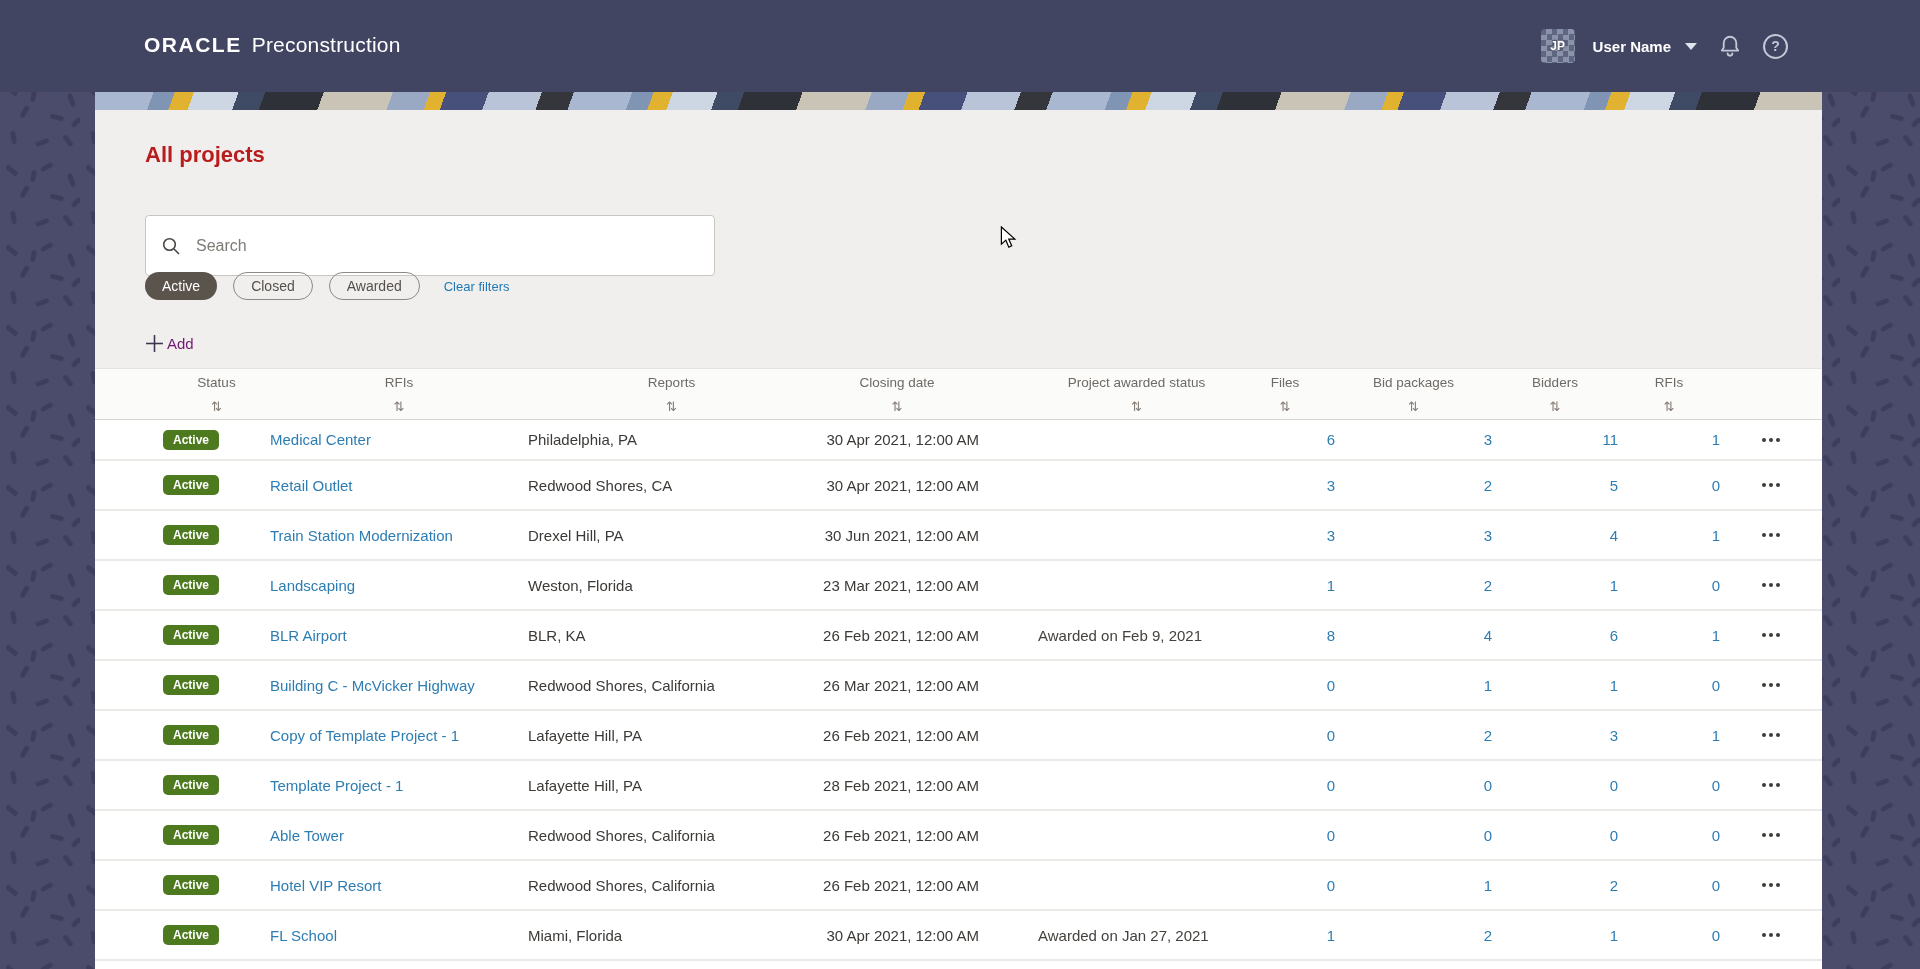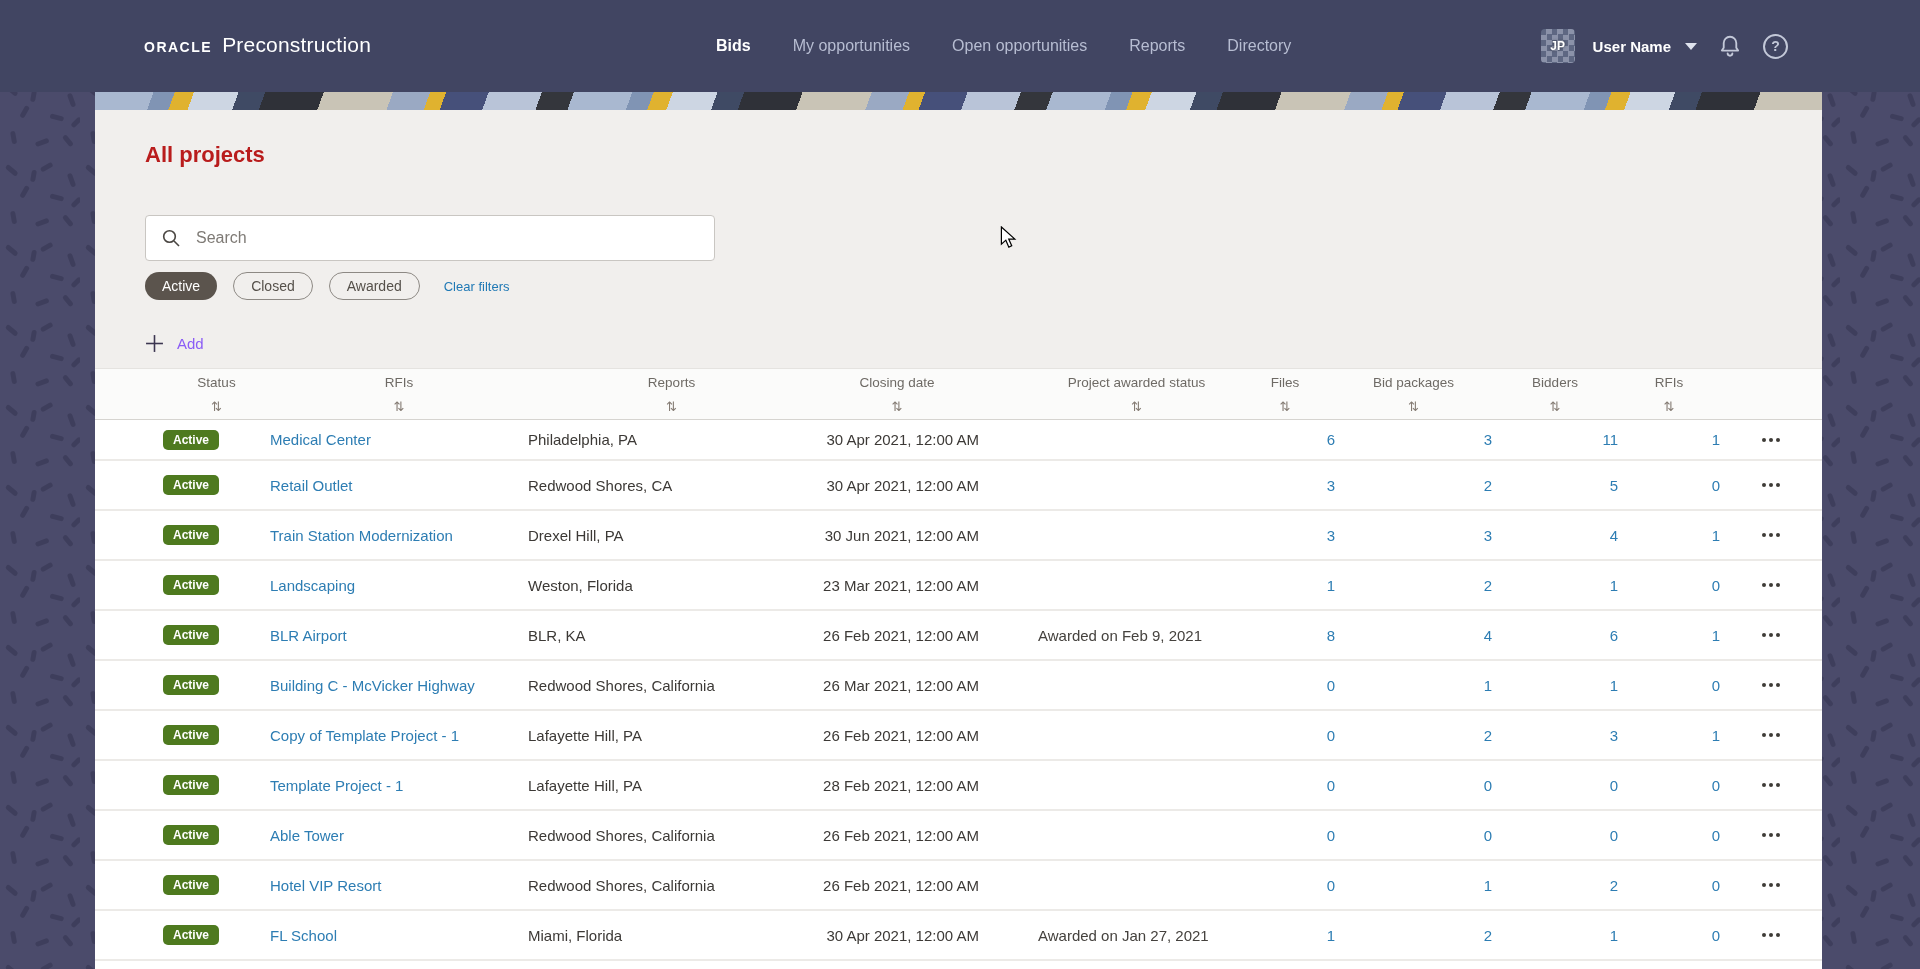--- a/index.html
+++ b/index.html
@@ -6,21 +6,21 @@
   body{
     width:1920px;height:969px;overflow:hidden;position:relative;
     background:#4b4b6b;
     font-family:"Liberation Sans",sans-serif;
   }
   
   .bg-pattern{position:absolute;inset:0;z-index:0;display:block;}
   
   .topbar{position:absolute;top:0;left:0;width:1920px;height:92px;background:#414562;z-index:3;}
   .brand{position:absolute;left:144px;top:0;height:92px;display:flex;align-items:baseline;gap:10px;padding-top:33px;box-sizing:border-box;}
-  .brand .oracle{color:#fff;font-weight:bold;font-size:14px;letter-spacing:1.5px;}
+  .brand .oracle{color:#fff;font-weight:bold;font-size:21px;letter-spacing:1.5px;}
   .brand .product{color:#fff;font-size:21px;font-weight:400;letter-spacing:.2px;}
   .nav{position:absolute;left:716px;top:0;height:92px;display:flex;align-items:center;gap:42px;}
   .nav-item{color:#b7bdd2;font-size:16px;cursor:pointer;white-space:nowrap;}
   .nav-item.active{color:#ffffff;font-weight:bold;}
   .user-cluster{position:absolute;right:132px;top:0;height:92px;display:flex;align-items:center;gap:20px;}
   .avatar{width:34px;height:34px;border-radius:4px;color:#fff;font-size:12px;font-weight:bold;
     display:flex;align-items:center;justify-content:center;
     background:repeating-conic-gradient(#8b92a9 0% 25%, #5e6782 0% 50%);background-size:11px 11px;
     text-shadow:0 0 3px rgba(0,0,0,.6);}
   .user-name{color:#fff;font-weight:bold;font-size:15px;margin-left:-2px;}
@@ -30,33 +30,33 @@
     font-size:14px;font-weight:bold;display:flex;align-items:center;justify-content:center;}
   
   .banner-strip{position:absolute;left:95px;top:92px;width:1727px;height:18px;z-index:3;
     background:repeating-linear-gradient(110deg,
       #a9b8d0 0 55px,#8094b4 55px 75px,#e0b22f 75px 93px,#cdd6e3 93px 135px,
       #3f4a64 135px 160px,#2f3138 160px 215px,#c9c4b6 215px 280px,#9aa9c3 280px 315px,
       #e0b22f 315px 330px,#46507a 330px 370px,#b9c4d8 370px 420px,#34363c 420px 450px);}
   
   .panel{position:absolute;left:95px;top:110px;width:1727px;height:859px;background:#f1efed;z-index:2;}
   .page-title{position:absolute;left:50px;top:30px;font-size:22px;line-height:30px;font-weight:bold;color:#b91c1c;}
-  .search-box{position:absolute;left:50px;top:105px;width:570px;height:46px;background:#fff;
+  .search-box{position:absolute;left:50px;top:105px;width:570px;height:61px;background:#fff;
     border:1px solid #c9c6c2;border-radius:4px;display:flex;align-items:center;padding:12px 15px;box-sizing:border-box;gap:13px;}
   .search-box input{border:none;outline:none;flex:1;font-size:16px;color:#333;background:transparent;
     font-family:"Liberation Sans",sans-serif;}
   .search-box input::placeholder{color:#7e7a75;}
   .chips{position:absolute;left:50px;top:162px;display:flex;align-items:center;gap:16px;height:28px;}
   .chip{height:28px;padding:0 17px;border-radius:14px;display:flex;align-items:center;font-size:14px;
     box-sizing:border-box;cursor:pointer;white-space:nowrap;}
   .chip.selected{background:#5b544d;color:#fff;}
   .chip.plain{border:1px solid #8d8984;color:#55504a;background:transparent;}
   .clear-filters{color:#2079b5;font-size:13px;margin-left:8px;cursor:pointer;}
-  .add-button{position:absolute;left:50px;top:220px;display:flex;align-items:center;gap:13px;height:26px;
-    color:#8b5cf6;font-size:15px;cursor:pointer;}
+  .add-button{position:absolute;left:50px;top:220px;display:flex;align-items:center;gap:3px;height:26px;
+    color:#701a75;font-size:15px;cursor:pointer;}
   
   .table{position:absolute;left:0;top:258px;right:0;}
   .grid-row{display:grid;align-items:center;
     grid-template-columns:68px 107px 258px 287px 164px 59px 197px 100px 157px 126px 102px 102px;}
   .thead{height:52px;background:#fbfbfa;border-top:1px solid #e5e3e0;border-bottom:1px solid #d6d4d0;box-sizing:border-box;}
   .th{display:flex;align-items:center;gap:9px;font-size:13.5px;color:#6e6a65;cursor:pointer;flex-direction:column;}
   .th.right{justify-content:flex-end;}
   .sort{font-family:"DejaVu Sans",sans-serif;font-size:13px;color:#857c74;}
   .tr{height:50px;background:#fff;border-bottom:2px solid #eceae7;box-sizing:border-box;font-size:15px;color:#3c3936;}
   .tbody .tr:first-child{height:41px;}
@@ -93,27 +93,20 @@
     </pattern>
   </defs>
   <rect width="1920" height="969" fill="url(#squig)"></rect>
 </svg>
 
 <div class="topbar">
   <div class="brand">
     <span class="oracle">ORACLE</span>
     <span class="product">Preconstruction</span>
   </div>
-  <div class="nav">
-      <div class="nav-item active">Bids</div>
-      <div class="nav-item">My opportunities</div>
-      <div class="nav-item">Open opportunities</div>
-      <div class="nav-item">Reports</div>
-      <div class="nav-item">Directory</div>
-    </div>
   <div class="user-cluster">
     <div class="avatar">JP</div>
     <span class="user-name">User Name</span>
     <span class="caret"></span>
     <span class="icon-btn">
       <svg width="26" height="26" viewBox="0 0 24 24" fill="none" stroke="#c3c8d8" stroke-width="1.7" stroke-linejoin="round" stroke-linecap="round">
         <path d="M12 3.5c-3.3 0-5.8 2.5-5.8 5.8v4.3L4.5 16.2h15l-1.7-2.6V9.3C17.8 6 15.3 3.5 12 3.5z"></path>
         <path d="M9.8 18.8a2.2 2.2 0 0 0 4.4 0"></path>
       </svg>
     </span>

